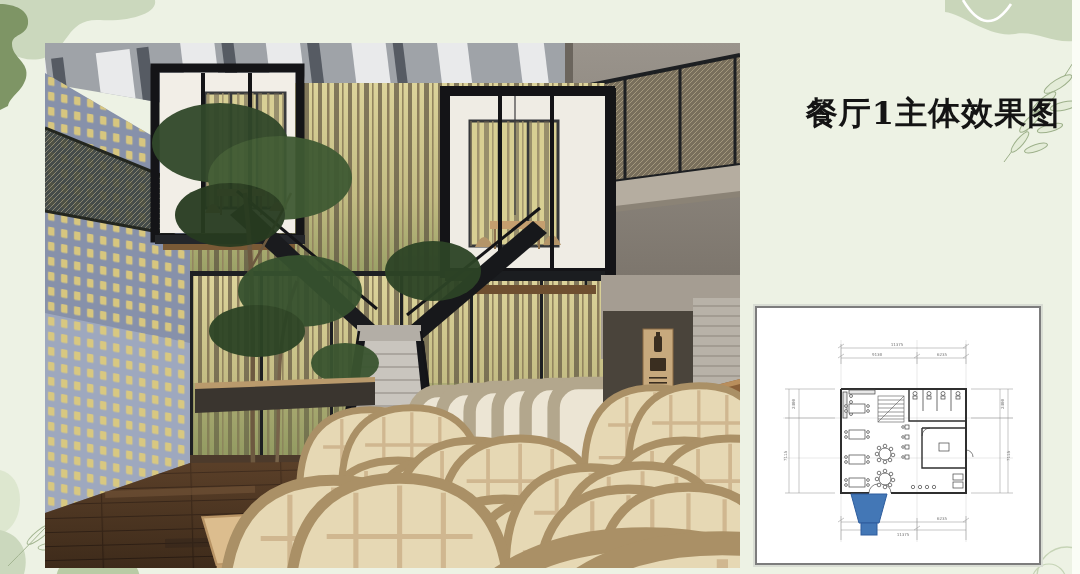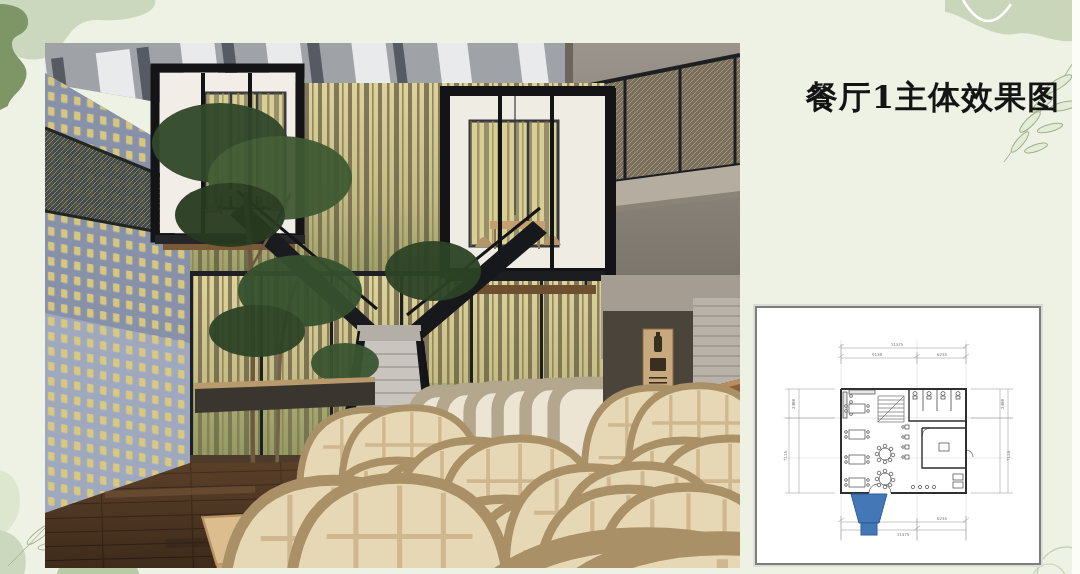--- a/index.html
+++ b/index.html
@@ -2,21 +2,21 @@
 <html><head>
 <meta charset="utf-8">
 <style>
   html,body{margin:0;padding:0;}
   .slide{position:relative;width:1080px;height:574px;background:#edf2e4;overflow:hidden;
          font-family:"Liberation Sans",sans-serif;}
   .edge-strip-right{position:absolute;right:0;top:0;width:8px;height:574px;background:#fbfdf6;}
   .deco{position:absolute;pointer-events:none;}
   .render-fig{position:absolute;left:45px;top:43px;width:695px;height:525px;margin:0;}
   .render-fig svg{display:block;width:100%;height:100%;}
-  .title{position:absolute;left:792px;top:76px;width:282px;margin:0;text-align:center;
+  .title{position:absolute;left:792px;top:92px;width:282px;margin:0;text-align:center;
          font-family:"DejaVu Serif","Liberation Serif",serif;font-weight:700;
          font-size:32px;letter-spacing:1px;color:#141414;}
   .plan-fig{position:absolute;left:755px;top:306px;width:282px;height:255px;margin:0;
             background:#ffffff;border:2px solid #7d7d7d;box-shadow:0 0 0 2px #d9ddd4;}
   .plan-fig svg{display:block;width:100%;height:100%;}
   .dimtxt{font-family:"DejaVu Sans Mono","Liberation Mono",monospace;font-size:4.2px;fill:#777;}
 </style>
 </head>
 <body>
 

